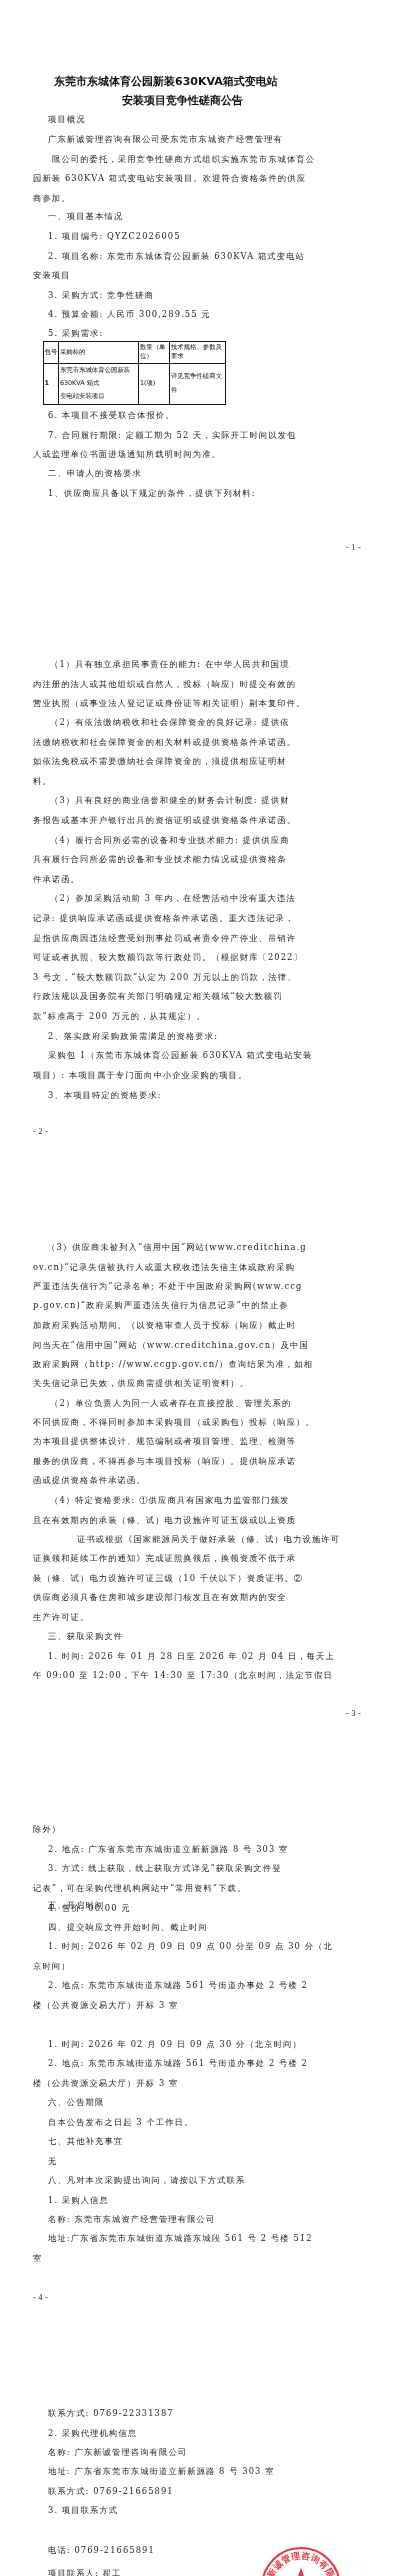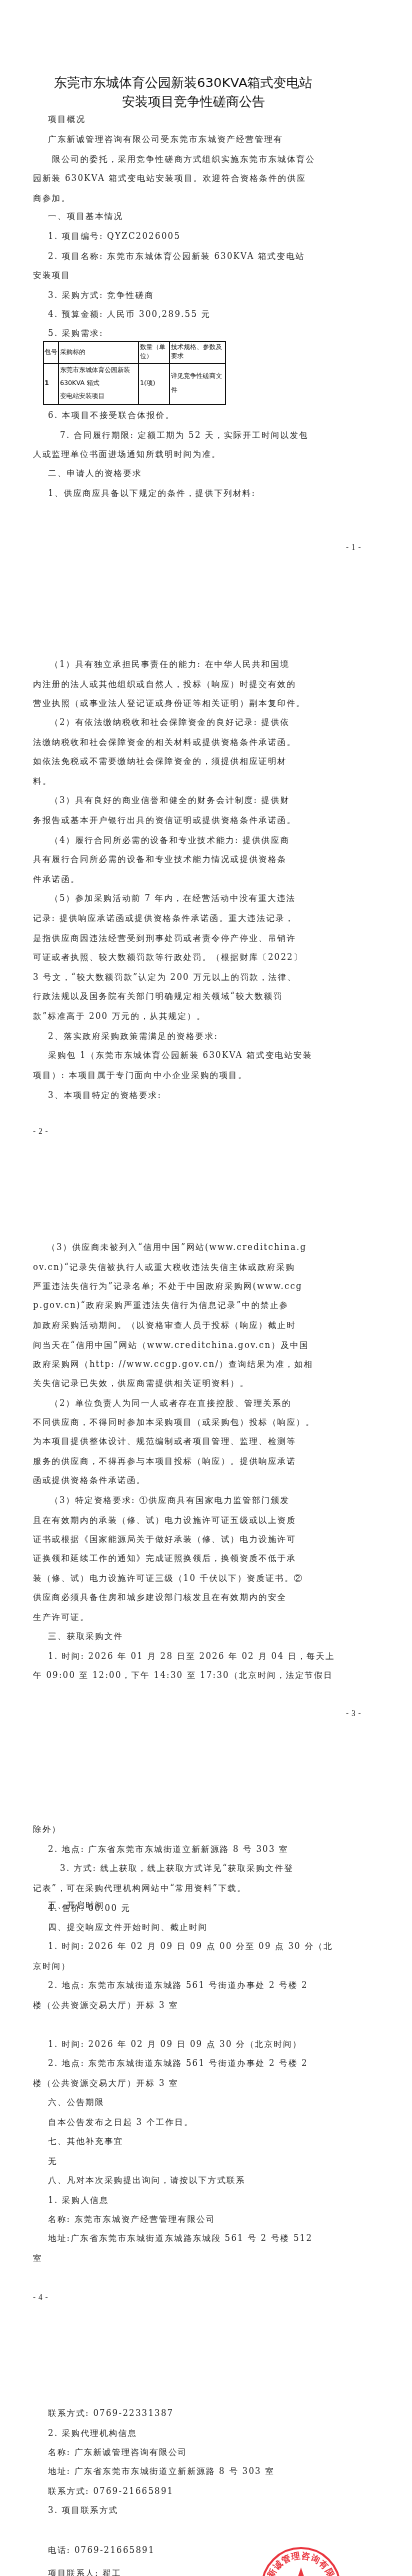--- a/index.html
+++ b/index.html
@@ -1,19 +1,19 @@
 <!DOCTYPE html>
 <html style="font-size:8.2px"><head>
 <meta charset="utf-8">
 <style>
   html, body { margin: 0; padding: 0; background: #ffffff; }
   body { width: 412px; height: 2916px; position: relative; overflow: hidden;
          font-family: "DejaVu Serif", "Liberation Serif", serif; color: #1a1a1a; }
   .abs { position: absolute; white-space: nowrap; }
-  .title { font-family: "DejaVu Sans", "Liberation Sans", sans-serif; font-size: 13px; font-weight: normal; color: #111;
+  .title { font-family: "DejaVu Sans", "Liberation Sans", sans-serif; font-size: 11px; font-weight: bold; color: #111;
            letter-spacing: 0px; }
   .line { font-size: 8.3px; letter-spacing: 1.1px; line-height: 10.3px; color: #222; }
   .ind { left: 48px; }
   .cont { left: 33px; }
   .pnum { font-family: "Liberation Serif", serif; font-size: 7.7px; color: #111; letter-spacing: 0.5px; }
   table.req { position: absolute; left: 43px; top: 341px; width: 183px; border-collapse: collapse;
               font-family: "DejaVu Sans", "Liberation Sans", sans-serif; font-size: 6.4px; color: #111; }
   table.req td { border: 0.8px solid #111; padding: 0 0.5px; vertical-align: middle; }
   table.req tr.head td { height: 20.6px; }
   table.req tr.body td { height: 40px; line-height: 13.4px; }
@@ -53,21 +53,21 @@
       <div>东莞市东城体育公园新装 630KVA 箱式</div>
       <div>变电站安装项目</div>
     </td>
     <td>1(项)</td>
     <td>详见竞争性磋商文件</td>
   </tr>
 </tbody>
   </table>
 
 <div class="abs line ind" style="top:410px;">6. 本项目不接受联合体报价。</div>
-<div class="abs line ind" style="top:430px;margin-left:12px;">7. 合同履行期限: 定额工期为 52 天，实际开工时间以发包</div>
+<div class="abs line ind" style="top:430px;">7. 合同履行期限: 定额工期为 52 天，实际开工时间以发包</div>
 <div class="abs line cont" style="top:449px;">人或监理单位书面进场通知所载明时间为准。</div>
 <div class="abs line ind" style="top:468px;">二、申请人的资格要求</div>
 <div class="abs line ind" style="top:488px;">1、供应商应具备以下规定的条件，提供下列材料:</div>
 
 <div class="abs pnum" style="left:346px; top:543px;">- 1 -</div>
 
 <div class="abs line" style="left:50px; top:659px;">（1）具有独立承担民事责任的能力: 在中华人民共和国境</div>
 <div class="abs line cont" style="top:679px;">内注册的法人或其他组织或自然人，投标（响应）时提交有效的</div>
 <div class="abs line cont" style="top:698px;">营业执照（或事业法人登记证或身份证等相关证明）副本复印件。</div>
 
@@ -76,21 +76,21 @@
 <div class="abs line cont" style="top:756px;">如依法免税或不需要缴纳社会保障资金的，须提供相应证明材</div>
 <div class="abs line cont" style="top:776px;">料。</div>
 
 <div class="abs line" style="left:50px; top:795px;">（3）具有良好的商业信誉和健全的财务会计制度: 提供财</div>
 <div class="abs line cont" style="top:815px;">务报告或基本开户银行出具的资信证明或提供资格条件承诺函。</div>
 
 <div class="abs line" style="left:50px; top:835px;">（4）履行合同所必需的设备和专业技术能力: 提供供应商</div>
 <div class="abs line cont" style="top:854px;">具有履行合同所必需的设备和专业技术能力情况或提供资格条</div>
 <div class="abs line cont" style="top:874px;">件承诺函。</div>
 
-<div class="abs line" style="left:50px; top:893px;">（5）参加采购活动前 7 年内，在经营活动中没有重大违法</div>
+<div class="abs line" style="left:50px; top:893px;">（2）参加采购活动前 3 年内，在经营活动中没有重大违法</div>
 <div class="abs line cont" style="top:913px;">记录: 提供响应承诺函或提供资格条件承诺函。重大违法记录，</div>
 <div class="abs line cont" style="top:933px;">是指供应商因违法经营受到刑事处罚或者责令停产停业、吊销许</div>
 <div class="abs line cont" style="top:952px;">可证或者执照、较大数额罚款等行政处罚。（根据财库〔2022〕</div>
 <div class="abs line cont" style="top:972px;">3 号文，“较大数额罚款”认定为 200 万元以上的罚款，法律、</div>
 <div class="abs line cont" style="top:991px;">行政法规以及国务院有关部门明确规定相关领域“较大数额罚</div>
 <div class="abs line cont" style="top:1011px;">款”标准高于 200 万元的，从其规定）。</div>
 
 <div class="abs line ind" style="top:1031px;">2、落实政府采购政策需满足的资格要求:</div>
 <div class="abs line ind" style="top:1050px;">采购包 1（东莞市东城体育公园新装 630KVA 箱式变电站安装</div>
 <div class="abs line cont" style="top:1070px;">项目）: 本项目属于专门面向中小企业采购的项目。</div>
@@ -106,37 +106,37 @@
 <div class="abs line cont" style="top:1340px;">间当天在“信用中国”网站（www.creditchina.gov.cn）及中国</div>
 <div class="abs line cont" style="top:1359px;">政府采购网（http: //www.ccgp.gov.cn/）查询结果为准，如相</div>
 <div class="abs line cont" style="top:1378px;">关失信记录已失效，供应商需提供相关证明资料）。</div>
 
 <div class="abs line" style="left:50px; top:1398px;">（2）单位负责人为同一人或者存在直接控股、管理关系的</div>
 <div class="abs line cont" style="top:1417px;">不同供应商，不得同时参加本采购项目（或采购包）投标（响应）。</div>
 <div class="abs line cont" style="top:1436px;text-align:center;">为本项目提供整体设计、规范编制或者项目管理、监理、检测等</div>
 <div class="abs line cont" style="top:1456px;">服务的供应商，不得再参与本项目投标（响应）。提供响应承诺</div>
 <div class="abs line cont" style="top:1475px;">函或提供资格条件承诺函。</div>
 
-<div class="abs line" style="left:50px; top:1495px;">（3）特定资格要求: ①供应商具有国家电力监管部门颁发</div>
+<div class="abs line" style="left:50px; top:1495px;">（4）特定资格要求: ①供应商具有国家电力监管部门颁发</div>
 <div class="abs line cont" style="top:1515px;">且在有效期内的承装（修、试）电力设施许可证五级或以上资质</div>
-<div class="abs line cont" style="top:1534px;">证书或根据《国家能源局关于做好承装（修、试）电力设施许可</div>
+<div class="abs line cont" style="top:1534px;margin-left:44px;">证书或根据《国家能源局关于做好承装（修、试）电力设施许可</div>
 <div class="abs line cont" style="top:1553px;">证换领和延续工作的通知》完成证照换领后，换领资质不低于承</div>
 <div class="abs line cont" style="top:1573px;">装（修、试）电力设施许可证三级（10 千伏以下）资质证书。②</div>
 <div class="abs line cont" style="top:1592px;">供应商必须具备住房和城乡建设部门核发且在有效期内的安全</div>
 <div class="abs line cont" style="top:1612px;">生产许可证。</div>
 
 <div class="abs line ind" style="top:1631px;">三、获取采购文件</div>
 <div class="abs line ind" style="top:1651px;">1. 时间: 2026 年 01 月 28 日至 2026 年 02 月 04 日，每天上</div>
 <div class="abs line cont" style="top:1670px;">午 09:00 至 12:00，下午 14:30 至 17:30（北京时间，法定节假日</div>
 
 <div class="abs pnum" style="left:346px; top:1709px;">- 3 -</div>
 
 <div class="abs line cont" style="top:1824px;">除外）</div>
 <div class="abs line ind" style="top:1844px;">2. 地点: 广东省东莞市东城街道立新新源路 8 号 303 室</div>
-<div class="abs line ind" style="top:1863px;margin-left:12px;">3. 方式: 线上获取，线上获取方式详见“获取采购文件登</div>
+<div class="abs line ind" style="top:1863px;">3. 方式: 线上获取，线上获取方式详见“获取采购文件登</div>
 <div class="abs line cont" style="top:1883px;">记表”，可在采购代理机构网站中“常用资料”下载。</div>
 <div class="abs line ind" style="top:1903px;">4. 售价: 00.00 元</div>
 
 <div class="abs line ind" style="top:1922px;">四、提交响应文件开始时间、截止时间</div>
 <div class="abs line ind" style="top:1941px;">1. 时间: 2026 年 02 月 09 日 09 点 00 分至 09 点 30 分（北</div>
 <div class="abs line cont" style="top:1961px;">京时间）</div>
 <div class="abs line ind" style="top:1980px;">2. 地点: 东莞市东城街道东城路 561 号街道办事处 2 号楼 2</div>
 <div class="abs line cont" style="top:2000px;">楼（公共资源交易大厅）开标 3 室</div>
 
 <div class="abs line ind" style="top:1900px;">五、开启时间</div>

